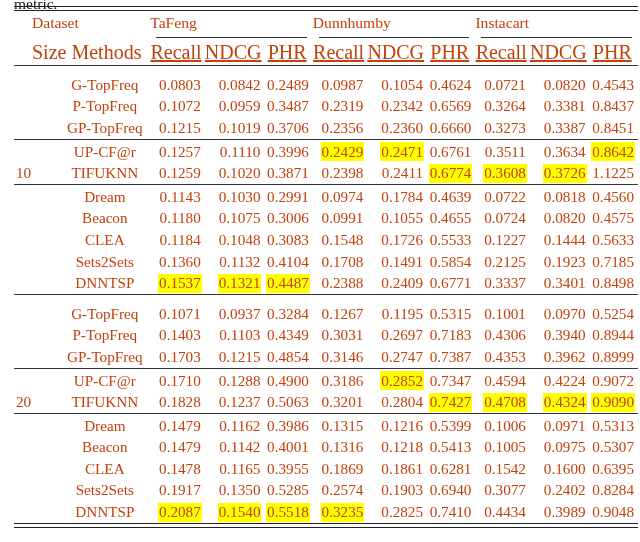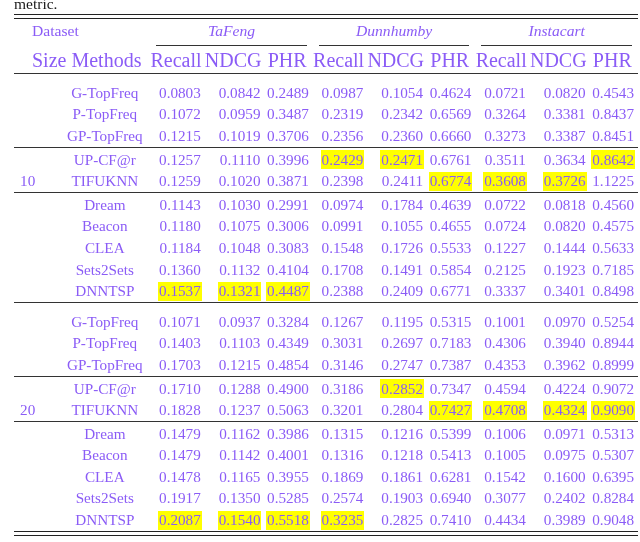--- a/index.html
+++ b/index.html
@@ -24,25 +24,25 @@
     left: 14px;
     top: -5px;
     font-size: 15.5px;
     line-height: 17px;
     color: #1a1a1a;
     white-space: nowrap;
   }
   table.ntable {
     position: absolute;
     left: 14px;
-    top: 14px;
+    top: 6px;
     width: 624px;
     border-collapse: collapse;
     font-size: 15.2px;
-    color: #8b5cf6;
+    color: #c2410c;
   }
   table.ntable td, table.ntable th {
     padding: 0;
     font-weight: normal;
     vertical-align: middle;
     white-space: nowrap;
   }
   
   .rule-top td {
     height: 3px;
@@ -82,42 +82,42 @@
   
   .hdr-row td {
     height: 24px;
     font-size: 15.6px;
   }
   .hdr-dataset {
     text-align: left;
     padding-left: 18px !important;
   }
   .hdr-group {
-    text-align: center;
-    font-style: italic;
+    text-align: left;
   }
   .sub-row td {
     height: 25px;
     font-size: 20px;
   }
   .sub-sizemethods {
     text-align: left;
     padding-left: 18px !important;
   }
   .colhead {
     text-align: center;
+    text-decoration: underline;
   }
   
   .data-row td {
     height: 21.6px;
     font-size: 15.2px;
   }
   .sizecell {
     width: 40px;
-    text-align: center;
+    text-align: left;
     padding-left: 2px !important;
     font-size: 15.2px;
     font-family: Liberation Serif, serif;
   }
   .methodcell {
     text-align: center;
     padding-left: 20px !important;
     width: 122px;
   }
   .numcell {

